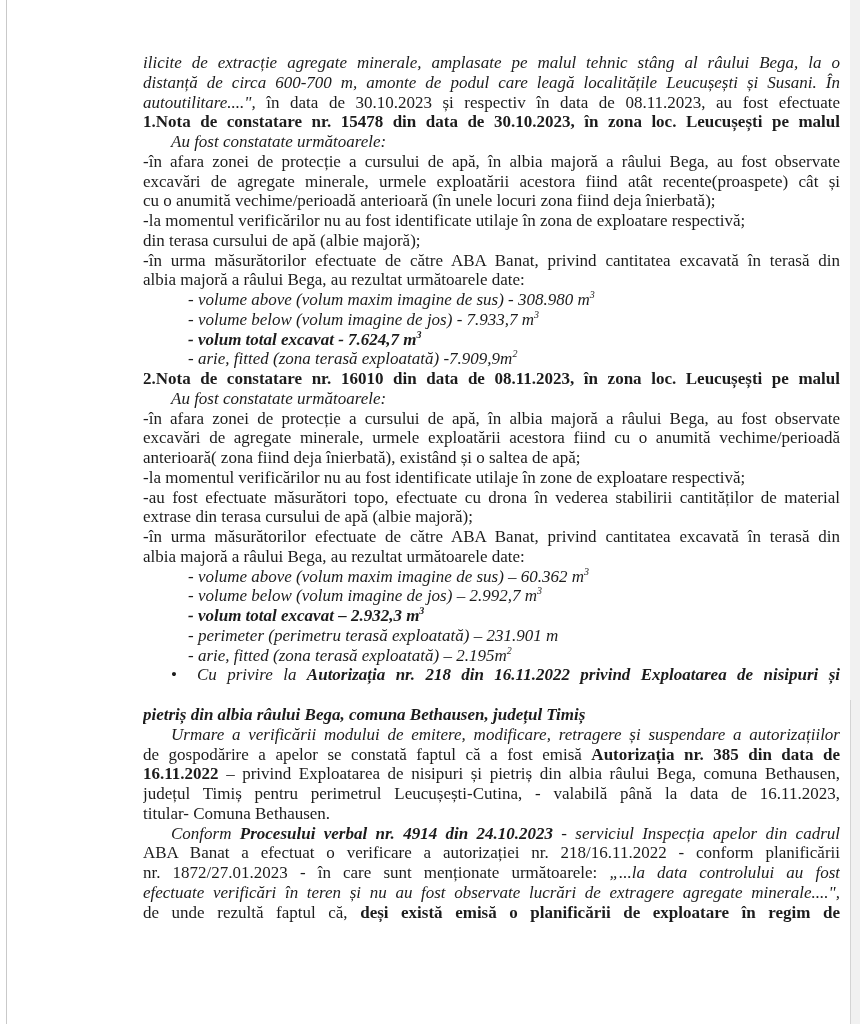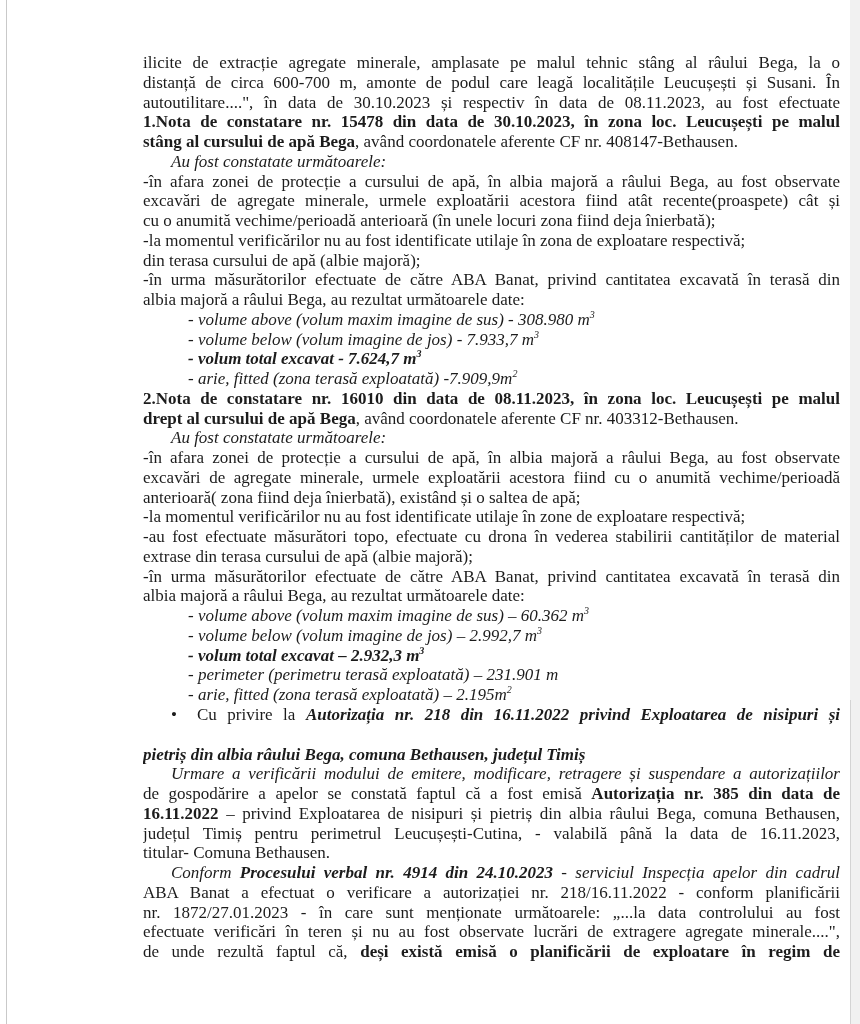--- a/index.html
+++ b/index.html
@@ -14,55 +14,53 @@
   .edge-right-line { position:absolute; left:850px; top:700px; width:1px; height:324px; background:#d4d4d4; }
   .page {
     position:absolute; left:143px; top:53px; width:697px;
     font-size:17px; line-height:19.75px;
   }
   .ln { display:block; white-space:nowrap; height:19.75px; text-align:justify; text-align-last:justify; white-space:normal; overflow:hidden; }
   .ln.left { text-align-last:left; }
   .ind { padding-left:28px;font-style:italic; }
   .sub { padding-left:45px; text-align-last:left;font-style:italic; }
   .b { font-weight:bold; }
-  .i { }
+  .i { font-style:italic; }
   .bi { font-weight:bold; font-style:italic;margin-top:20px; }
   .bullet { display:inline-block; width:26px; padding-left:28px; font-style:normal; }
   sup { font-size:10px; line-height:0; vertical-align:super; }
 </style>
 </head>
 <body>
 
 <div class="edge-left"></div>
 <div class="edge-right"></div>
 <div class="edge-right-line"></div>
 
 <div class="page">
 
   <span class="ln i">ilicite de extracție agregate minerale, amplasate pe malul tehnic stâng al râului Bega, la o</span>
   <span class="ln i">distanță de circa 600-700 m, amonte de podul care leagă localitățile Leucușești și Susani. În</span>
   <span class="ln"><span class="i">autoutilitare....",</span><span>  în data de 30.10.2023 și respectiv în data de  08.11.2023, au fost efectuate</span></span>
 
   <span class="ln b">1.Nota de constatare nr. 15478 din data de 30.10.2023, în zona loc. Leucușești pe malul</span>
-  <span class="ln left"><span class="b">stâng al cursului de apă Bega</span><span>, având  coordonatele aferente CF nr. 408147-Bethausen.</span></span>
   <span class="ln left ind">Au fost constatate următoarele:</span>
   <span class="ln">-în afara zonei de protecție a cursului de apă, în albia majoră a râului Bega, au fost observate</span>
   <span class="ln">excavări de agregate minerale, urmele exploatării acestora fiind atât recente(proaspete) cât și</span>
   <span class="ln left">cu o anumită vechime/perioadă anterioară (în unele locuri zona fiind deja înierbată);</span>
   <span class="ln left">-la momentul verificărilor nu au fost identificate utilaje în zona de exploatare respectivă;</span>
   <span class="ln left">din terasa cursului de apă (albie majoră);</span>
   <span class="ln">-în urma măsurătorilor efectuate de către ABA Banat, privind cantitatea excavată în terasă din</span>
   <span class="ln left">albia majoră a râului Bega, au rezultat următoarele date:</span>
   <span class="ln sub"><span>- volume above (volum maxim imagine de sus) - 308.980 m</span><sup>3</sup></span>
   <span class="ln sub"><span>- volume below (volum imagine de jos) - 7.933,7 m</span><sup>3</sup></span>
   <span class="ln sub b"><span>- volum total excavat - 7.624,7 m</span><sup>3</sup></span>
   <span class="ln sub"><span>- arie, fitted (zona terasă exploatată) -7.909,9m</span><sup>2</sup></span>
 
   <span class="ln b">2.Nota de constatare nr. 16010 din data de 08.11.2023, în zona loc. Leucușești pe malul</span>
-  <span class="ln left"><span class="b">drept al cursului de apă Bega</span><span>, având coordonatele aferente CF nr. 403312-Bethausen.</span></span>
   <span class="ln left ind">Au fost constatate următoarele:</span>
   <span class="ln">-în afara zonei de protecție a cursului de apă, în albia majoră a râului Bega, au fost observate</span>
   <span class="ln">excavări de agregate minerale, urmele exploatării acestora fiind cu o anumită vechime/perioadă</span>
   <span class="ln left">anterioară( zona fiind deja înierbată), existând și o saltea de apă;</span>
   <span class="ln left">-la momentul verificărilor nu au fost identificate utilaje în zone de exploatare respectivă;</span>
   <span class="ln">-au fost efectuate măsurători topo, efectuate cu drona în vederea stabilirii cantităților de material</span>
   <span class="ln left">extrase din terasa cursului de apă (albie majoră);</span>
   <span class="ln">-în urma măsurătorilor efectuate de către ABA Banat, privind cantitatea excavată în terasă din</span>
   <span class="ln left">albia majoră a râului Bega, au rezultat următoarele date:</span>
   <span class="ln sub"><span>- volume above  (volum maxim imagine de sus) – 60.362 m</span><sup>3</sup></span>

